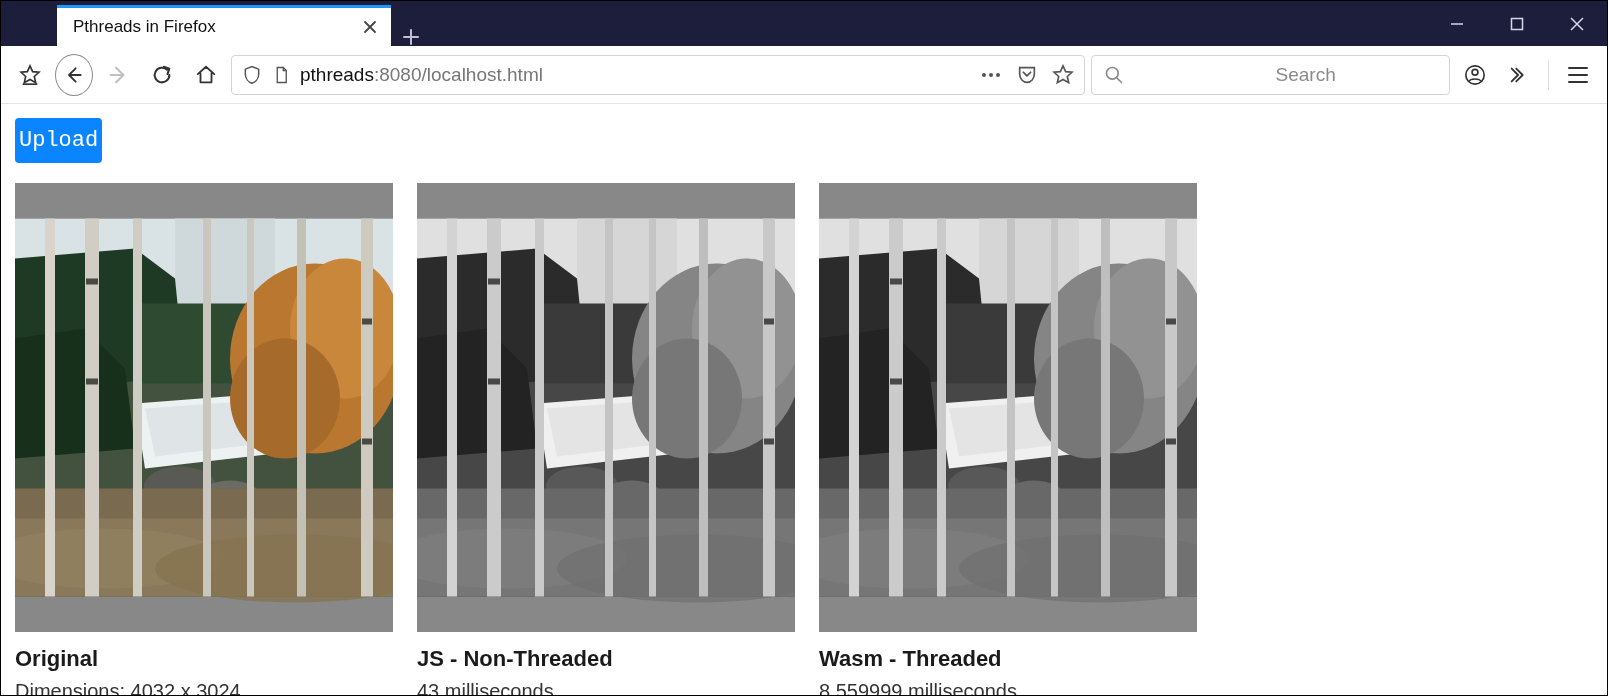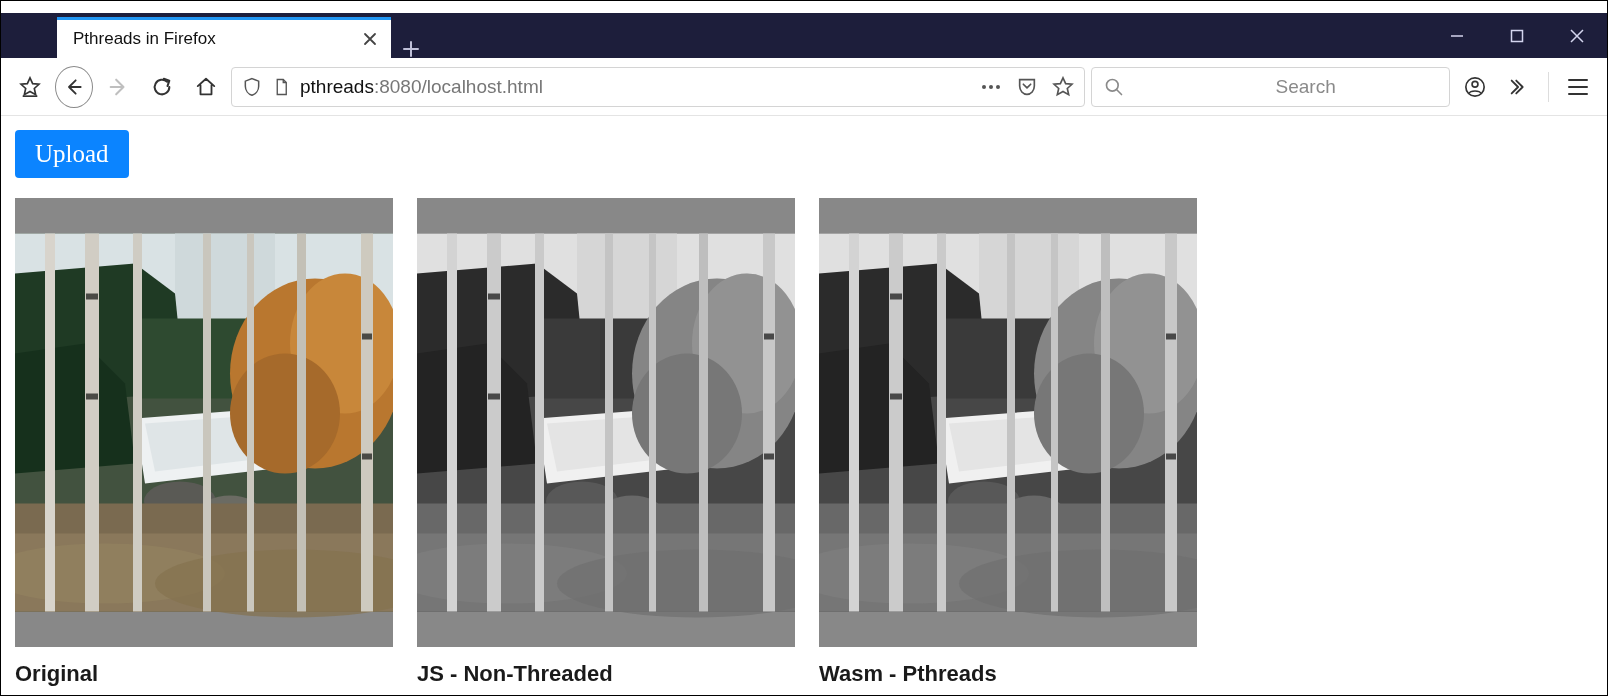--- a/index.html
+++ b/index.html
@@ -14,21 +14,20 @@
     position: relative;
   }
 
   
   .titlebar {
     background: #1d1e3b;
     height: 45px;
     display: flex;
     align-items: stretch;
     color: #cfd0e8;
-    margin-top: 12px;
   }
   .tab-strip {
     display: flex;
     align-items: flex-end;
     padding-left: 56px;
   }
   .tab {
     background: #fff;
     color: #111;
     width: 334px;
@@ -115,25 +114,25 @@
   .searchbar span { flex:1; }
 
   
   .content {
     padding: 14px 14px 0 14px;
   }
   .upload-btn {
     background: #0b84ff;
     color: #fff;
     border: none;
-    font-size: 25px;
-    padding: 10px 20px;
+    font-size: 22px;
+    padding: 10px 4px;
     border-radius: 4px;
     cursor: pointer;
-    font-family: Liberation Serif, serif;
+    font-family: Liberation Mono, monospace;
   }
   .gallery {
     display: flex;
     gap: 24px;
     margin-top: 20px;
   }
   .card { width: 378px; }
   .thumb {
     width: 378px;
     height: 378px;
@@ -312,21 +311,21 @@
         <svg class="thumb forest" viewBox="0 0 378 378">
           <use href="#forest-scene" filter="url(#gray)"></use>
         </svg>
         <h3>JS - Non-Threaded</h3>
         <p>43 milliseconds</p>
       </div>
       <div class="card">
         <svg class="thumb forest" viewBox="0 0 378 378">
           <use href="#forest-scene" filter="url(#gray)"></use>
         </svg>
-        <h3>Wasm - Pthreads</h3>
+        <h3>Wasm - Threaded</h3>
         <p>8.559999 milliseconds</p>
       </div>
     </div>
 </div>
 
 <svg width="0" height="0" style="position:absolute">
   <defs>
     <g id="forest-scene">
       <rect width="378" height="378" fill="#42523f"></rect>
 

